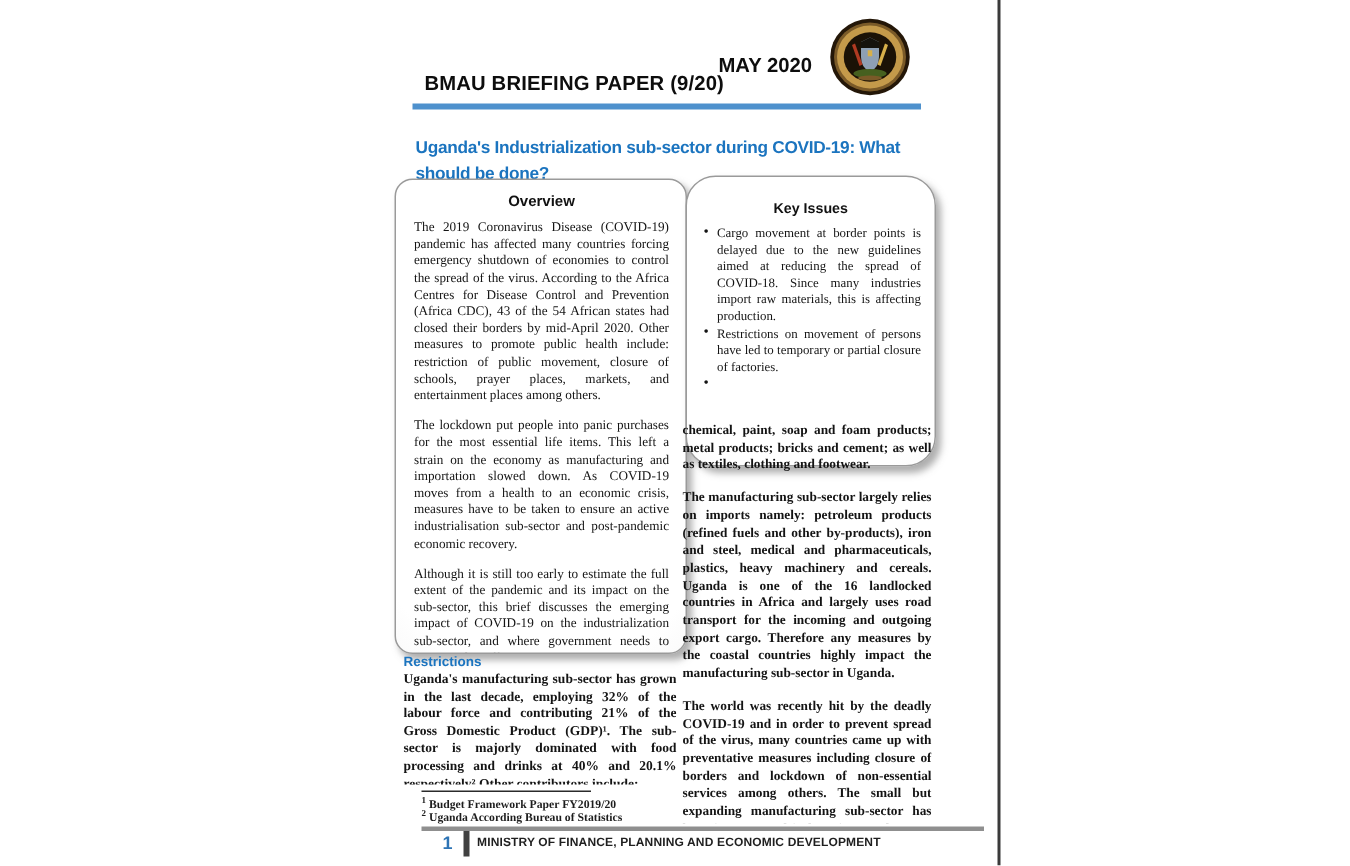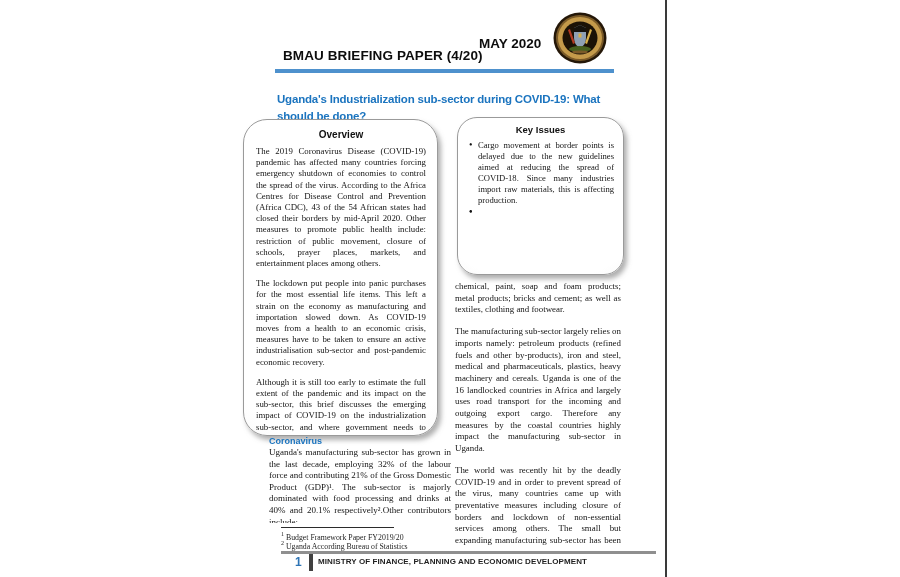--- a/index.html
+++ b/index.html
@@ -20,27 +20,27 @@
   .doc-title { left: 277px; top: 91px; width: 350px; font-size: 11.5px; font-weight: bold;
                color: #1b74bf; line-height: 17px; letter-spacing: -0.2px; }
 
   
   .callout {
     border: 1.4px solid #9a9a9a;
     background: radial-gradient(ellipse 130% 110% at 50% 45%, #ffffff 55%, #ececec 86%, #d9d9d9 100%);
     box-shadow: 3px 4px 5px rgba(110,110,110,0.55);
     overflow: hidden;
   }
-  .overview-box  { left: 243px; top: 119px; width: 195px; height: 317px; border-radius: 24px; padding: 9px 11px 6px 12px; }
-  .keyissues-box { left: 457px; top: 117px; width: 167px; height: 158px; border-radius: 20px; padding: 6px 9px 4px 9px; }
+  .overview-box  { left: 263px; top: 119px; width: 195px; height: 317px; border-radius: 12px; padding: 9px 11px 6px 12px; }
+  .keyissues-box { left: 457px; top: 117px; width: 167px; height: 194px; border-radius: 20px; padding: 16px 9px 4px 9px; }
 
   .box-title { text-align: center; font-weight: bold; font-size: 10px; color: #111; margin-bottom: 6px; }
   .keyissues-box .box-title { font-size: 9.5px; margin-bottom: 5px; }
 
-  .serif { font-family: "Liberation Serif", serif; }
+  .serif { font-family: "Liberation Serif", serif; font-weight: bold; }
   .box-para { font-family: "Liberation Serif", serif; font-size: 8.8px; line-height: 11.2px;
               text-align: justify; color: #141414; margin-bottom: 9px; }
 
   .bullet-list { list-style: none; }
   .bullet-list li { font-family: "Liberation Serif", serif; font-size: 8.6px; line-height: 11px;
                     text-align: justify; color: #141414; padding-left: 11px; position: relative; margin-bottom: 1px; }
   .bullet-list li .dot { position: absolute; left: 2px; top: -1px; font-size: 10px; }
 
   
   .intro-heading { left: 269px; top: 436px; font-size: 9px; font-weight: bold; color: #1b74bf; }
@@ -61,21 +61,21 @@
   .footer-rule { left: 281px; top: 551px; width: 375px; height: 3px; background: #8f8f8f; }
   .page-num { left: 295px; top: 555px; font-size: 12px; font-weight: bold; color: #2e74b5; }
   .footer-sep { left: 309px; top: 554px; width: 3.5px; height: 17px; background: #404040; }
   .ministry { left: 318px; top: 557px; font-size: 8px; font-weight: bold; color: #1f1f1f; letter-spacing: 0.1px; }
 </style>
 </head>
 <body>
 
 <div class="abs page-edge"></div>
 
-<div class="abs hdr-title">BMAU BRIEFING PAPER (4/20)</div>
+<div class="abs hdr-title">BMAU BRIEFING PAPER (9/20)</div>
 <div class="abs hdr-date">MAY 2020</div>
 
 <div class="abs logo">
   <svg width="56" height="52" viewBox="0 0 56 52">
     <ellipse cx="28" cy="26" rx="26.5" ry="25.5" fill="#241708"></ellipse>
     <ellipse cx="28" cy="26" rx="24" ry="23" fill="#7a5a28"></ellipse>
     <ellipse cx="28" cy="26" rx="22" ry="21" fill="#c49a4a"></ellipse>
     <ellipse cx="28" cy="26" rx="17.5" ry="16.5" fill="#1b1206"></ellipse>
 
     <path d="M28 13 L34 16 L34 26 Q34 33 28 36 Q22 33 22 26 L22 16 Z" fill="#8ea0b4"></path>
@@ -96,26 +96,26 @@
   <div class="box-title">Overview</div>
   <p class="box-para">The 2019 Coronavirus Disease (COVID-19) pandemic has affected many countries forcing emergency shutdown of economies to control the spread of the virus. According to the Africa Centres for Disease Control and Prevention (Africa CDC), 43 of the 54 African states had closed their borders by mid-April 2020. Other measures to promote public health include: restriction of public movement, closure of schools, prayer places, markets, and entertainment places among others.</p>
   <p class="box-para">The lockdown put people into panic purchases for the most essential life items. This left a strain on the economy as manufacturing and importation slowed down. As COVID-19 moves from a health to an economic crisis, measures have to be taken to ensure an active industrialisation sub-sector and post-pandemic economic recovery.</p>
   <p class="box-para">Although it is still too early to estimate the full extent of the pandemic and its impact on the sub-sector, this brief discusses the emerging impact of COVID-19 on the industrialization sub-sector, and where government needs to prioritise her efforts.</p>
 </div>
 
 <div class="abs callout keyissues-box">
   <div class="box-title">Key Issues</div>
   <ul class="bullet-list">
     <li><span class="dot">•</span><span>Cargo movement at border points is delayed due to the new guidelines aimed at reducing the spread of COVID-18. Since many industries import raw materials, this is affecting production.</span></li>
-    <li><span class="dot">•</span></li>
+    <li><span class="dot">•</span><span>Restrictions on movement of persons have led to temporary or partial closure of factories.</span></li>
     <li><span class="dot">•</span></li>
   </ul>
 </div>
 
-<div class="abs intro-heading">Coronavirus</div>
+<div class="abs intro-heading">Restrictions</div>
 <div class="abs intro-para serif">Uganda's manufacturing sub-sector has grown in the last decade, employing 32% of the labour force and contributing 21% of the Gross Domestic Product (GDP)¹. The sub-sector is majorly dominated with food processing and drinks at 40% and 20.1% respectively².Other contributors include:</div>
 
 <div class="abs fn-rule"></div>
 <div class="abs footnote fn-1 serif"><sup>1</sup> <span>Budget Framework Paper FY2019/20</span></div>
 <div class="abs footnote fn-2 serif"><sup>2</sup> <span>Uganda According Bureau of Statistics</span></div>
 
 <div class="abs right-col serif">
   <p>chemical, paint, soap and foam products; metal products; bricks and cement; as well as textiles, clothing and footwear.</p>
   <p>The manufacturing sub-sector largely relies on imports namely: petroleum products (refined fuels and other by-products), iron and steel, medical and pharmaceuticals, plastics, heavy machinery and cereals. Uganda is one of the 16 landlocked countries in Africa and largely uses road transport for the incoming and outgoing export cargo. Therefore any measures by the coastal countries highly impact the manufacturing sub-sector in Uganda.</p>
   <p>The world was recently hit by the deadly COVID-19 and in order to prevent spread of the virus, many countries came up with preventative measures including closure of borders and lockdown of non-essential services among others. The small but expanding manufacturing sub-sector has been instrumental in boosting employment and poverty reduction prior to the outbreak of the COVID-19 pandemic. The</p>

